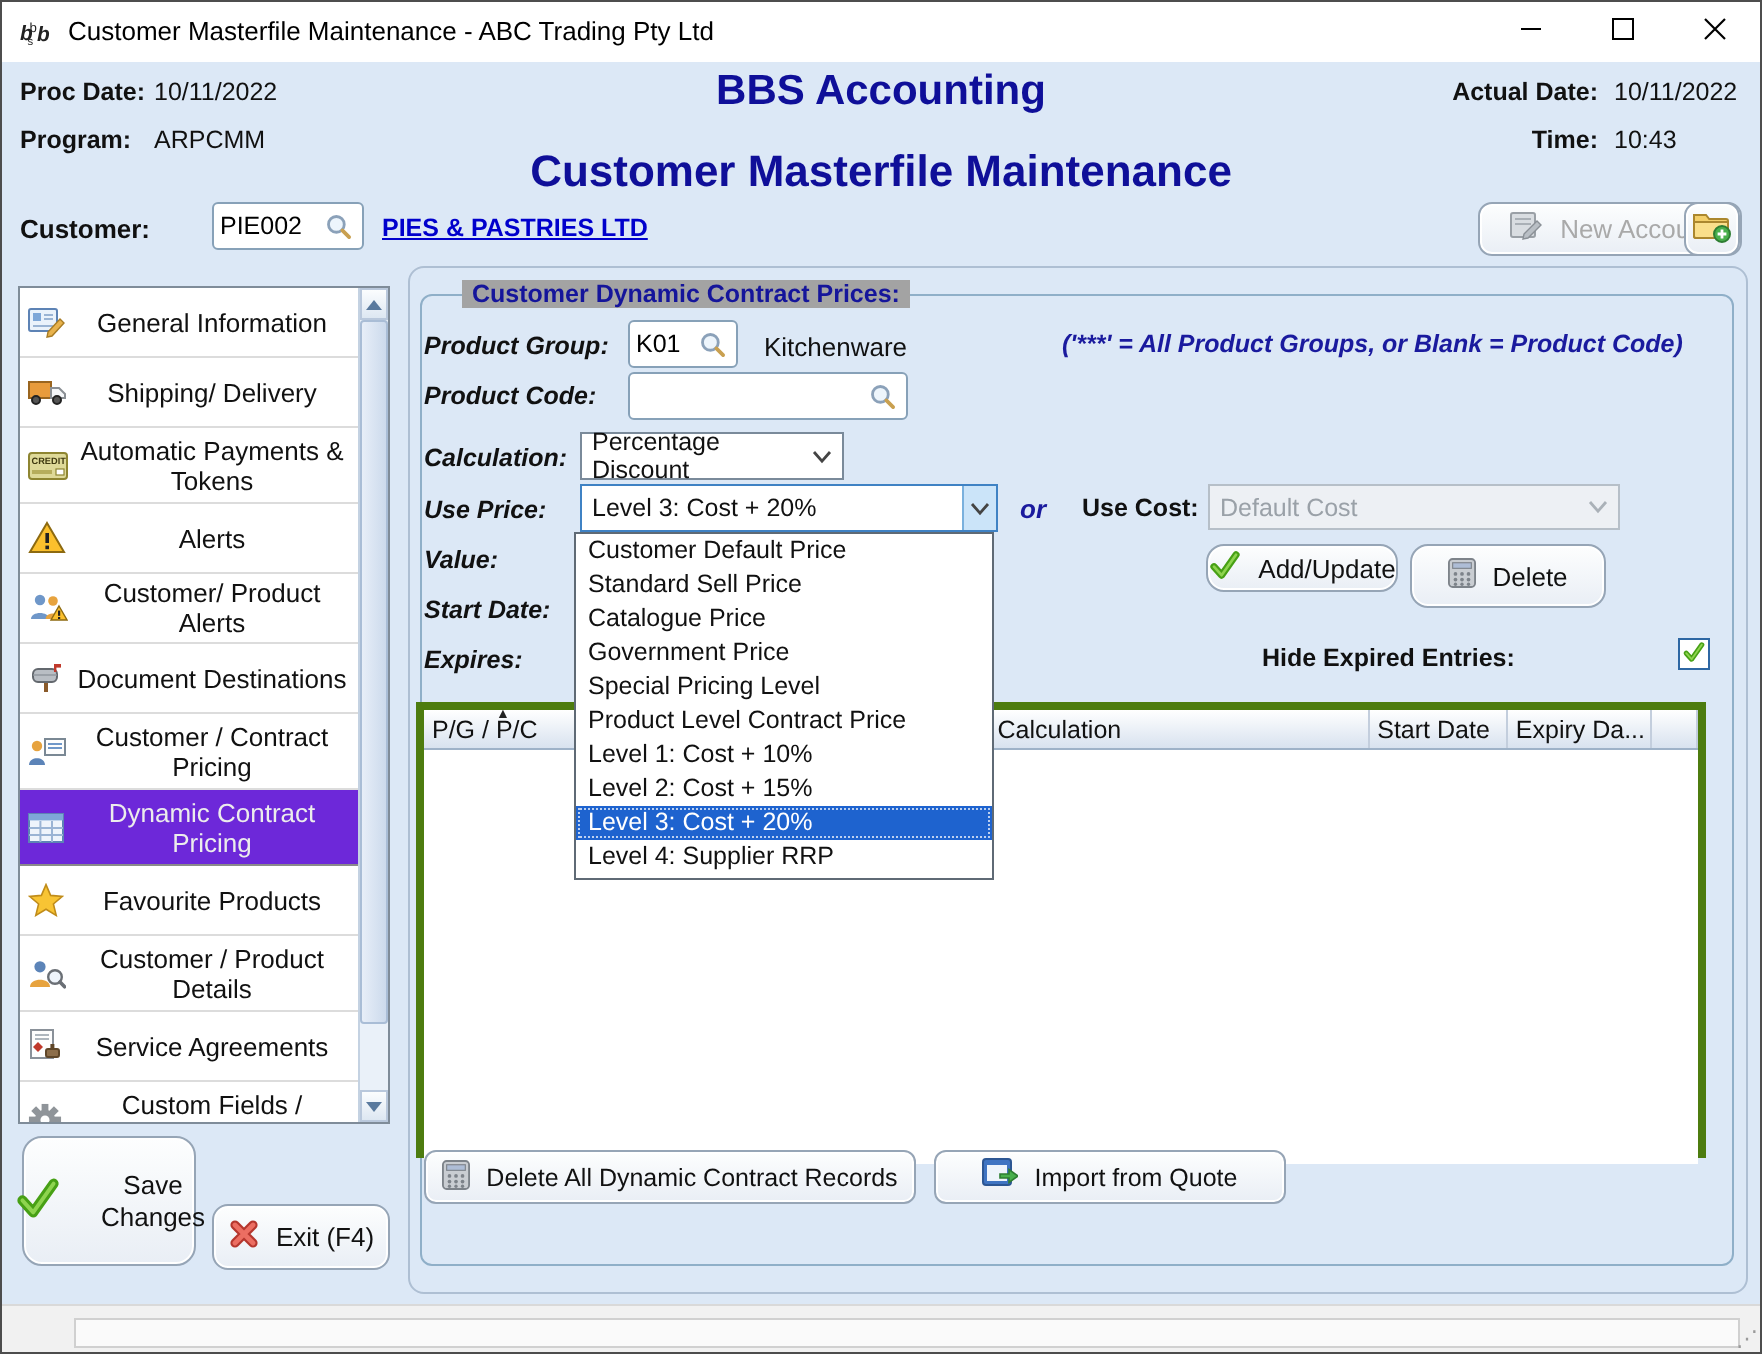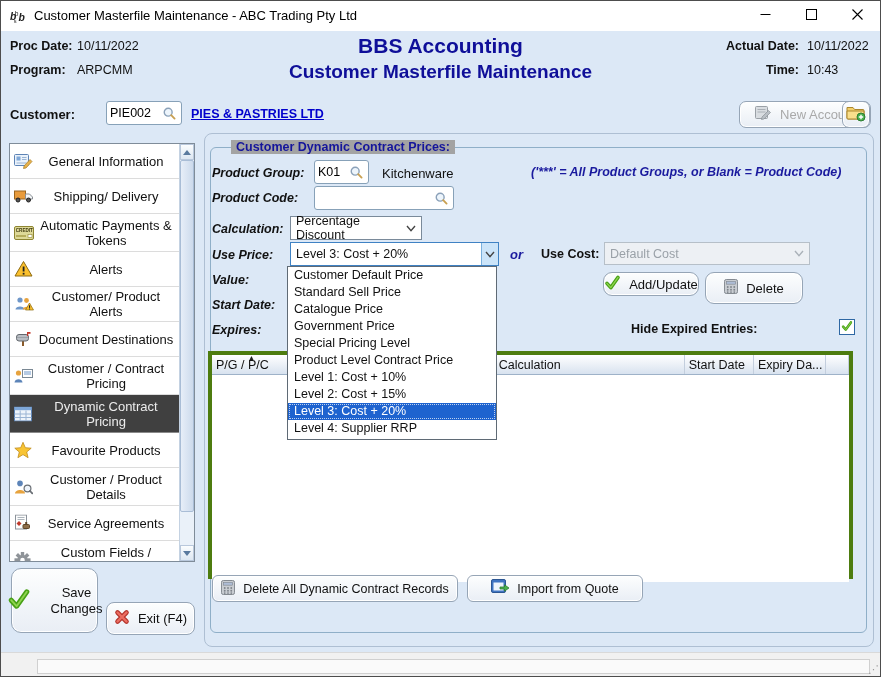--- a/index.html
+++ b/index.html
@@ -26,21 +26,21 @@
   .combo.disabled{background:#edf0f4;border-color:#b6bfc8;color:#9aa1a8;}
   .combo.disabled [data-icon] path{stroke:#aab1b8;}
   
   .btn{position:absolute;display:flex;align-items:center;justify-content:center;gap:8px;background:linear-gradient(#fdfefe,#e9eef5);border:1px solid #96a5b6;border-radius:7px;font-size:13px;color:#111;box-shadow:inset 0 0 0 1px #ffffff;}
   .btn.disabled{color:#a9a9a9;}
   
   .sidebar{position:absolute;left:8px;top:142px;width:186px;height:419px;background:#fff;border:1px solid #7f8c99;overflow:hidden;}
   .side-list{position:absolute;left:0;top:0;width:170px;}
   .side-item{position:relative;display:flex;align-items:center;justify-content:center;text-align:center;min-height:35px;border-bottom:1px solid #dcdcdc;font-size:13px;line-height:15px;padding:2px 2px 2px 24px;}
   .side-item.two-line{min-height:38px;}
-  .side-item.selected{background:#404040;color:#ececec;border-bottom-color:#8a8a8a;justify-content:center;}
+  .side-item.selected{background:#6d28d9;color:#ececec;border-bottom-color:#8a8a8a;justify-content:center;}
   .si-icon{position:absolute;left:4px;top:50%;transform:translateY(-50%);display:flex;}
   .sbar{position:absolute;right:0;top:0;width:15px;height:100%;background:#eaf1f9;border-left:1px solid #c4d2e2;}
   .sbtn{position:absolute;left:0;width:14px;height:16px;background:linear-gradient(#fbfdfe,#dde7f2);border:1px solid #b9c8dc;display:flex;align-items:center;justify-content:center;}
   .tri-up{width:0;height:0;border-left:4px solid transparent;border-right:4px solid transparent;border-bottom:5px solid #5a7a9e;}
   .tri-down{width:0;height:0;border-left:4px solid transparent;border-right:4px solid transparent;border-top:5px solid #5a7a9e;}
   .sthumb{position:absolute;left:0;top:16px;width:14px;height:352px;background:linear-gradient(90deg,#e7eef8,#ccdaec);border:1px solid #a9bdd6;border-radius:2px;}
   
   .outer-panel{position:absolute;left:203px;top:132px;width:670px;height:514px;border:1px solid #aebfd3;border-radius:8px;}
   .groupbox{position:absolute;left:209px;top:146px;width:657px;height:486px;border:1px solid #8fafc8;border-radius:6px;}
   .group-label{position:absolute;left:230px;top:139px;background:#a3a3a3;padding:0 5px;color:#15159b;font-weight:bold;}
@@ -95,21 +95,21 @@
             <path d="M0.5 0.5 L10.5 10.5 M10.5 0.5 L0.5 10.5" stroke="#000" stroke-width="1.1"></path>
           </svg></span>
       </div>
   </div>
 
   <div class="abs bold" style="left:9px;top:38px;">Proc Date:</div>
   <div class="abs" style="left:76px;top:38px;">10/11/2022</div>
   <div class="abs bold" style="left:9px;top:62px;">Program:</div>
   <div class="abs" style="left:76px;top:62px;">ARPCMM</div>
   <div class="hdr-center" style="top:33px;font-size:21px;">BBS Accounting</div>
-  <div class="hdr-center" style="top:60px;font-size:19px;">Customer Masterfile Maintenance</div>
+  <div class="hdr-center" style="top:72px;font-size:22px;">Customer Masterfile Maintenance</div>
   <div class="abs bold" style="left:700px;top:38px;width:98px;text-align:right;">Actual Date:</div>
   <div class="abs" style="left:806px;top:38px;">10/11/2022</div>
   <div class="abs bold" style="left:700px;top:62px;width:98px;text-align:right;">Time:</div>
   <div class="abs" style="left:806px;top:62px;">10:43</div>
 
   <div class="abs bold" style="left:9px;top:106px;font-size:13px;">Customer:</div>
   <div class="lookup" style="left:105px;top:100px;width:76px;height:24px;">
     <input value="PIE002" style="">
     <span class="mag" data-icon="magnifier">
         <svg width="15" height="15" viewBox="0 0 16 16">

